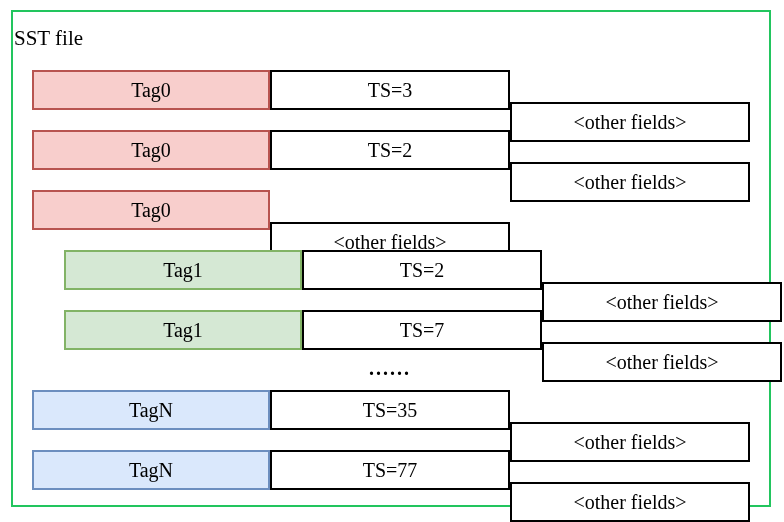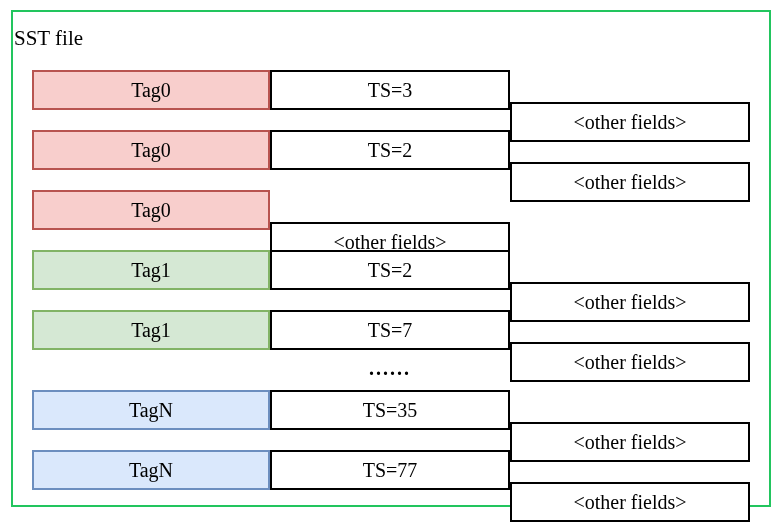--- a/index.html
+++ b/index.html
@@ -34,21 +34,21 @@
   .row.r6 { top:438px; }
   .cell {
     box-sizing:border-box; height:40px;
     display:flex; align-items:center; justify-content:center;
     font-size:20px; background:#fff; border:2px solid var(--cell-border);
   }
   .tag-cell   { width:238px; }
   .ts-cell    { width:240px; }
   .other-cell { width:240px;margin-top:32px; }
   .row[data-color="red"]   .tag-cell { background:var(--red-fill);   border-color:var(--red-border); }
-  .row[data-color="green"] .tag-cell { background:var(--green-fill); border-color:var(--green-border); }
+  .row[data-color="green"] .tag-cell { background:var(--green-fill); border-color:var(--green-border);margin-left:32px; }
   .row[data-color="blue"]  .tag-cell { background:var(--blue-fill);  border-color:var(--blue-border); }
   .ellipsis {
     position:absolute; left:257px; top:342px; width:240px; height:28px;
     display:flex; align-items:center; justify-content:center;
     font-size:20px; letter-spacing:2px; font-weight:bold;
   }
 </style>
 </head>
 <body>
 

